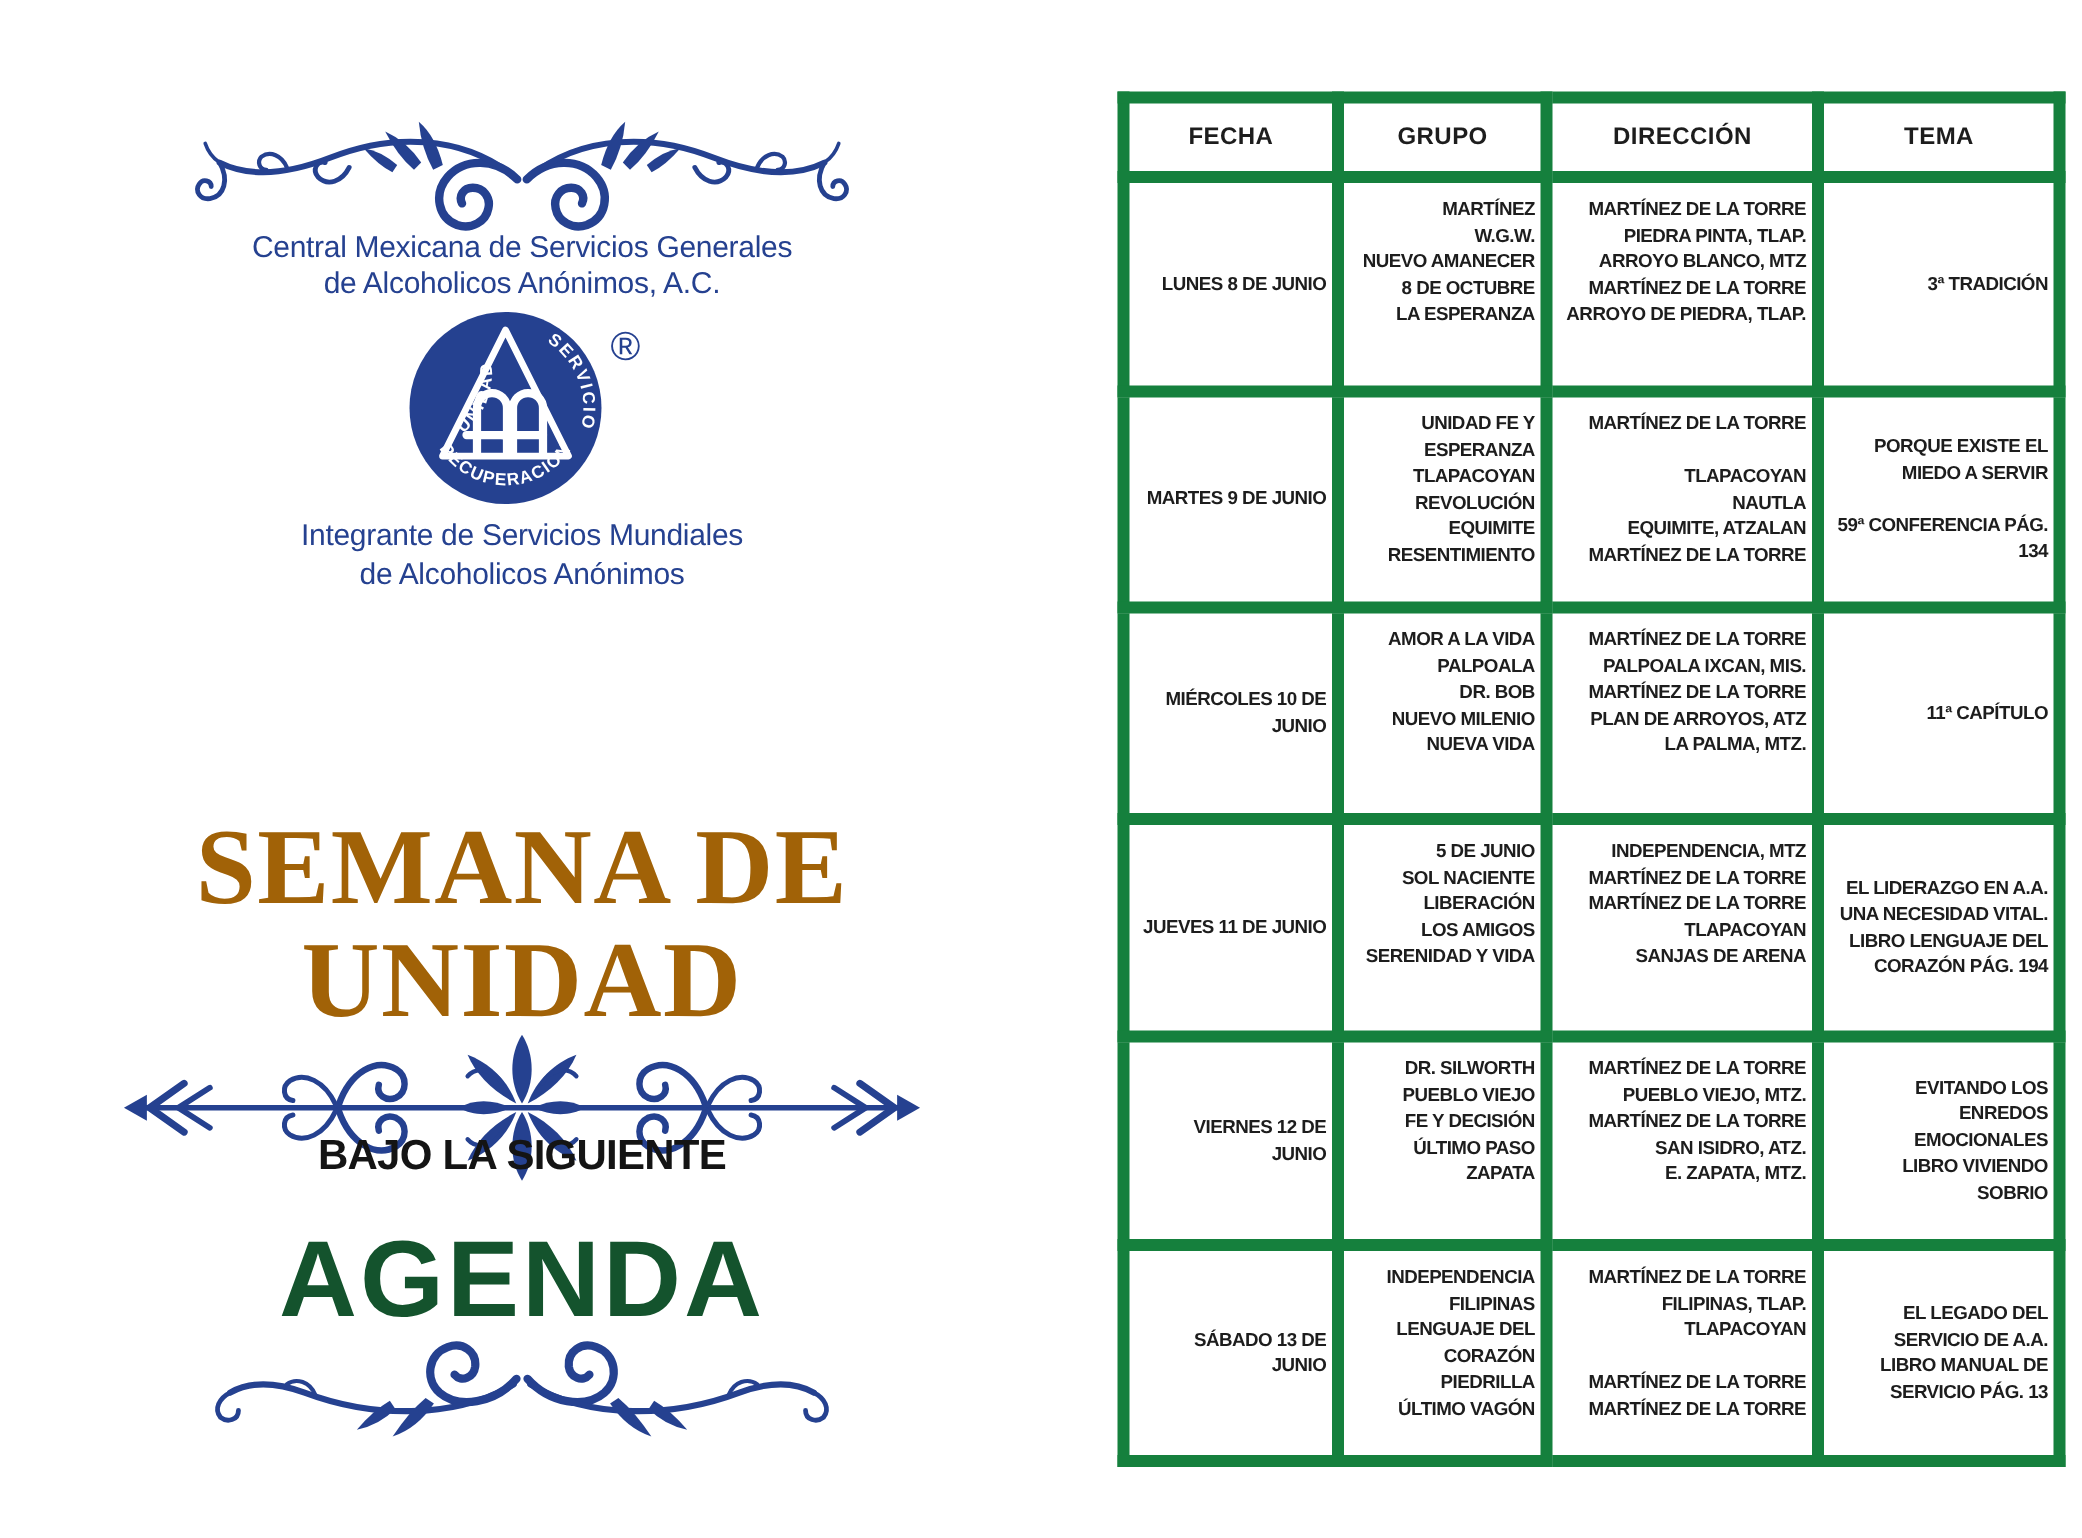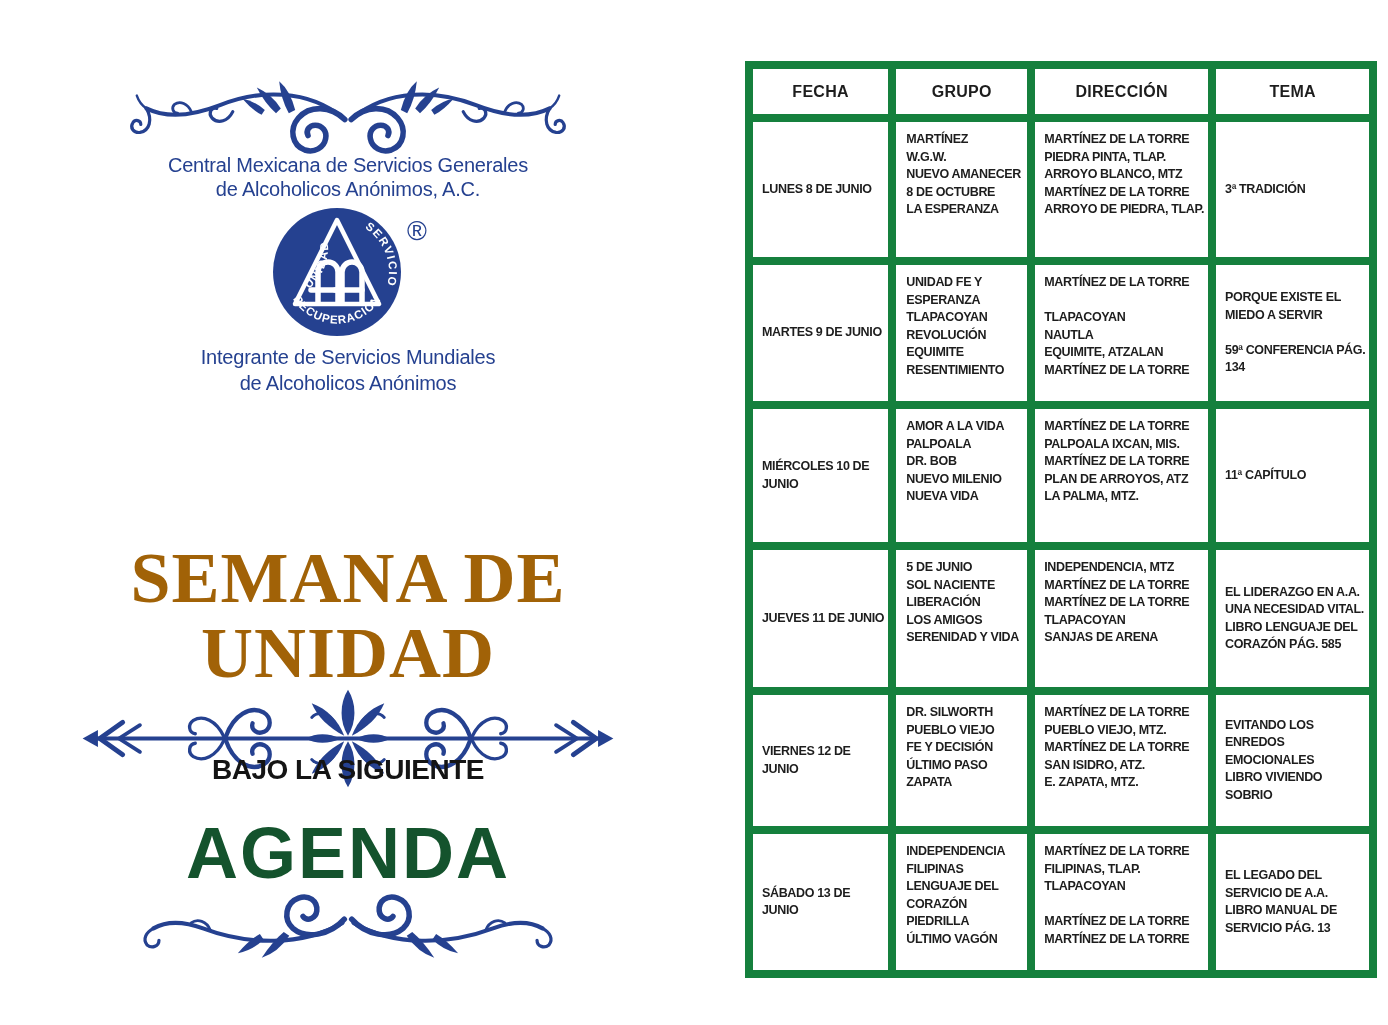--- a/index.html
+++ b/index.html
@@ -24,21 +24,21 @@
   .agenda-table th, .agenda-table td { border:8px solid #15803d; color:#1d1d1d; }
   .agenda-table th { font-size:16px; font-weight:bold; text-align:center; letter-spacing:0.3px; }
   .agenda-table thead tr { height:53px; }
   .agenda-table tbody tr:nth-child(1){ height:143px; }
   .agenda-table tbody tr:nth-child(2){ height:144px; }
   .agenda-table tbody tr:nth-child(3){ height:141px; }
   .agenda-table tbody tr:nth-child(4){ height:145px; }
   .agenda-table tbody tr:nth-child(5){ height:139px; }
   .agenda-table tbody tr:nth-child(6){ height:144px; }
   .agenda-table td { font-size:12.5px; font-weight:bold; line-height:17.5px; letter-spacing:-0.35px; }
-  .agenda-table td .lines { white-space:pre; }
+  .agenda-table td .lines { white-space:pre;text-align:right; }
   .agenda-table td:nth-child(1) { vertical-align:middle; padding:4px 4px 4px 9px; }
   .agenda-table td:nth-child(2) { vertical-align:top; padding:9px 4px 4px 10px; }
   .agenda-table td:nth-child(3) { vertical-align:top; padding:9px 4px 4px 9px; }
   .agenda-table td:nth-child(4) { vertical-align:middle; padding:4px 4px 4px 9px; }
 </style>
 </head>
 <body>
 
 <div class="page">
 
@@ -285,21 +285,21 @@
             <div class="lines">INDEPENDENCIA, MTZ
 MARTÍNEZ DE LA TORRE
 MARTÍNEZ DE LA TORRE
 TLAPACOYAN
 SANJAS DE ARENA</div>
           </td>
         <td>
             <div class="lines">EL LIDERAZGO EN A.A.
 UNA NECESIDAD VITAL.
 LIBRO LENGUAJE DEL
-CORAZÓN PÁG. 585</div>
+CORAZÓN PÁG. 194</div>
           </td>
       </tr>
       <tr>
         <td>
             <div class="lines">VIERNES 12 DE
 JUNIO</div>
           </td>
         <td>
             <div class="lines">DR. SILWORTH
 PUEBLO VIEJO

